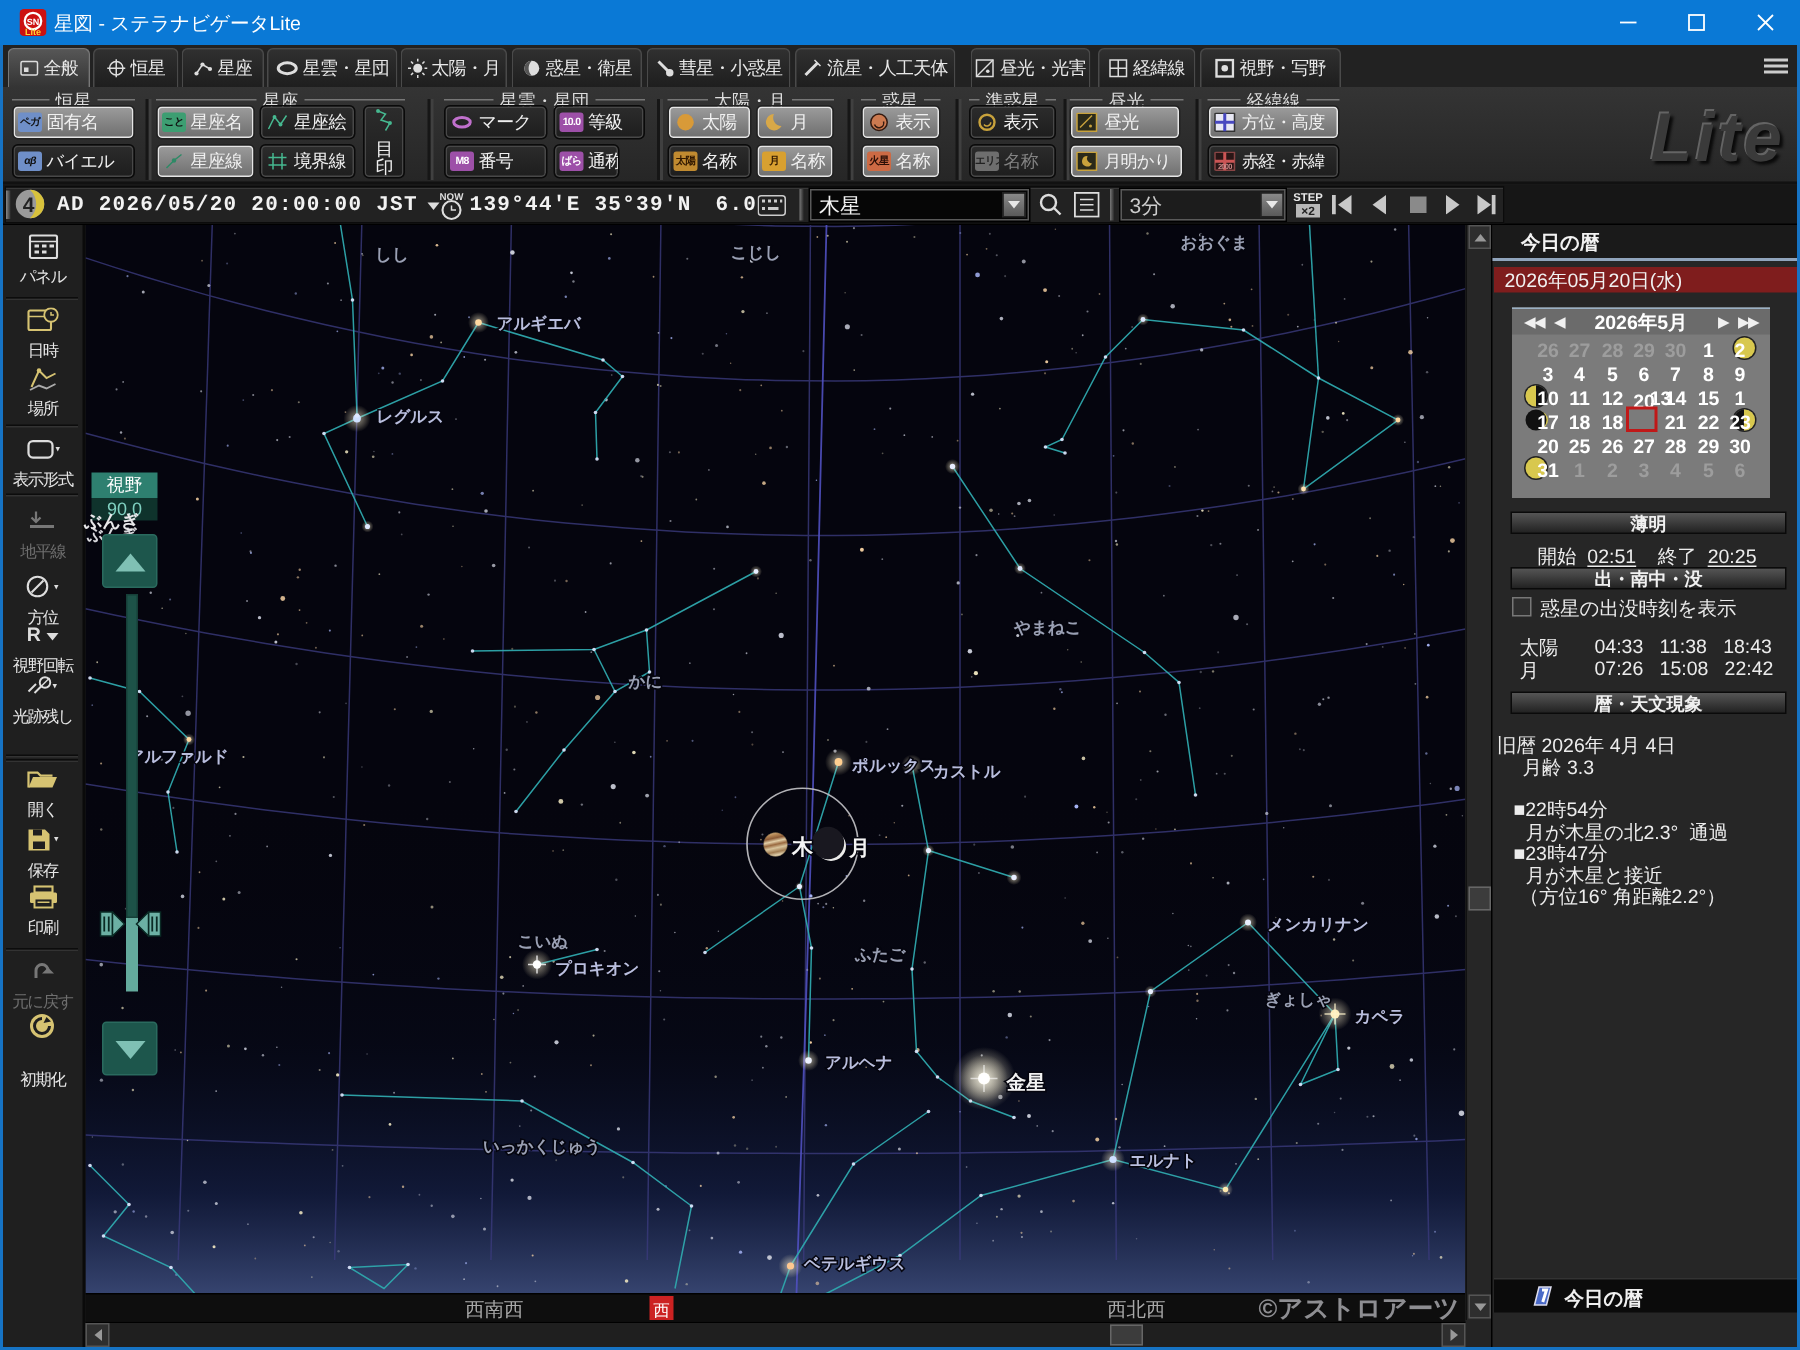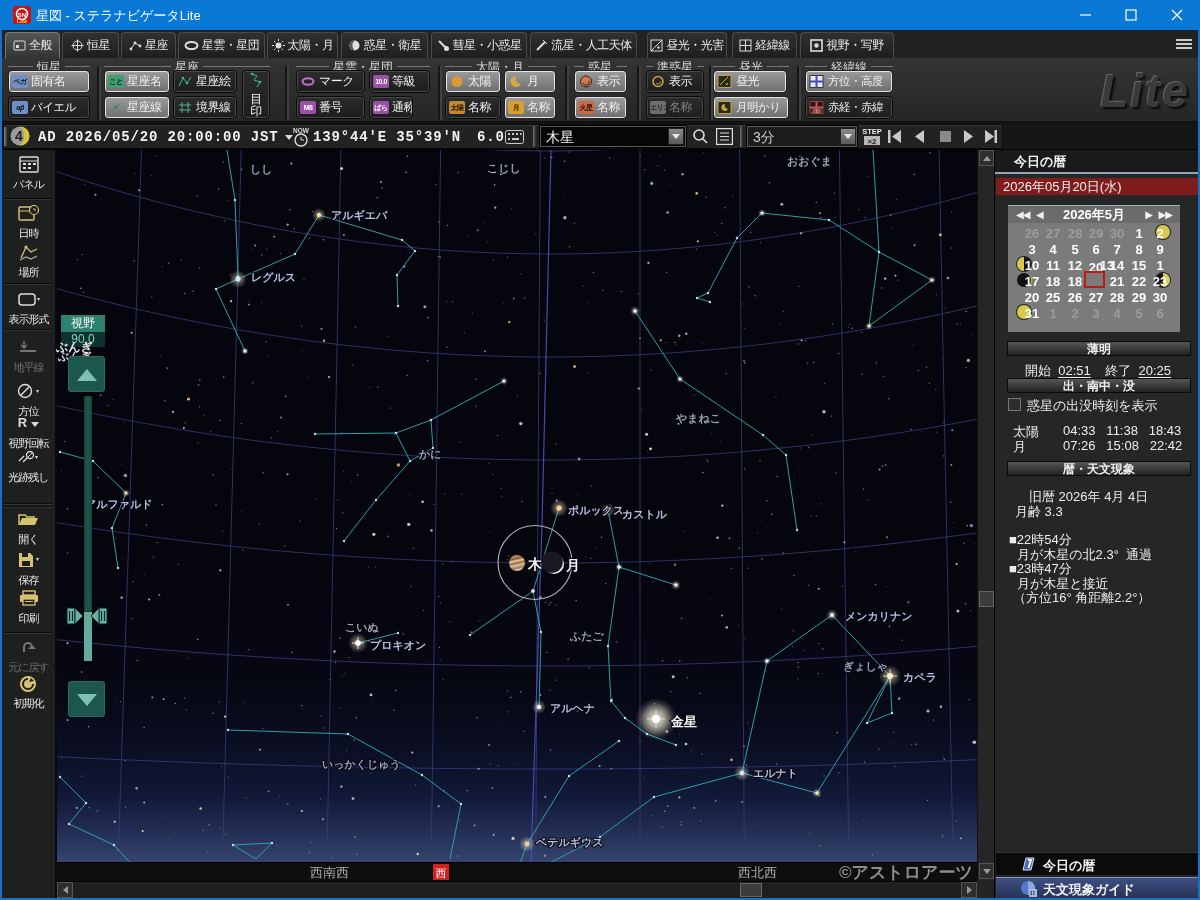--- a/index.html
+++ b/index.html
@@ -521,21 +521,21 @@
             <path d="M8,6l4,4l4,-4z" fill="#777" transform="rotate(180 12 8)"></path>
           </svg></div>
         <div style="margin-top:2px;letter-spacing:-1px">元に戻す</div>
       </div>
       <div class="sbi" style="top:525px">
         <div style="height:19px"><svg width="19" height="18">
             <circle cx="9" cy="9" r="8" fill="#d6c372"></circle>
             <path d="M9,4a5,5 0 1 0 5,5" fill="none" stroke="#1f1f1f" stroke-width="2"></path>
             <path d="M12,3l3,3l-5,1z" fill="#1f1f1f"></path>
           </svg></div>
-        <div style="margin-top:2px;letter-spacing:-1px">初期化</div>
+        <div style="margin-top:18px;letter-spacing:-1px">初期化</div>
       </div>
       <div class="sbsep" style="top:48px"></div>
       <div class="sbsep" style="top:133px"></div>
       <div class="sbsep" style="top:179px"></div>
       <div class="sbsep" style="top:353px"></div>
       <div class="sbsep" style="top:356px"></div>
       <div class="sbsep" style="top:482px"></div>
     </div>
 <svg width="920" height="748" viewBox="0 0 920 748" style="position:absolute;left:57px;top:150px;display:block">
       <defs>
@@ -1521,44 +1521,30 @@
       <div class="secbar" style="top:191px">薄明</div>
       <div class="rtxt" style="left:30px;top:212px">開始  <u>02:51</u>    終了  <u>20:25</u></div>
       <div class="secbar" style="top:228px">出・南中・没</div>
       <div id="chk" style="top:248px"></div>
       <div class="rtxt" style="left:32px;top:247px">惑星の出没時刻を表示</div>
       <div class="rtxt" style="left:18px;top:273px">太陽</div>
       <div class="rtxt" style="left:68px;top:273px">04:33&nbsp;&nbsp;&nbsp;11:38&nbsp;&nbsp;&nbsp;18:43</div>
       <div class="rtxt" style="left:18px;top:288px">月</div>
       <div class="rtxt" style="left:68px;top:288px">07:26&nbsp;&nbsp;&nbsp;15:08&nbsp;&nbsp;&nbsp;22:42</div>
       <div class="secbar" style="top:311px">暦・天文現象</div>
-      <div class="rtxt" style="left:34px;top:338px">旧暦 2026年 4月 4日</div>
+      <div class="rtxt" style="left:3px;top:338px">旧暦 2026年 4月 4日</div>
       <div class="rtxt" style="left:20px;top:353px">月齢 3.3</div>
       <div class="rtxt" style="left:14px;top:381px">■22時54分</div>
       <div class="rtxt" style="left:22px;top:396px">月が木星の北2.3°  通過</div>
       <div class="rtxt" style="left:14px;top:410px">■23時47分</div>
       <div class="rtxt" style="left:22px;top:425px">月が木星と接近</div>
       <div class="rtxt" style="left:18px;top:439px">（方位16° 角距離2.2°）</div>
       <div class="btab" style="top:702px;height:23px;background:#0b0b0b;border-top:1px solid #333">
         <svg style="position:absolute;left:24px;top:3px" width="17" height="17">
           <path d="M3,14L6,2h8L11,14Z" fill="#4a6ac8" stroke="#dde"></path>
           <path d="M8,4l3,0l-2.5,8" fill="none" stroke="#fff" stroke-width="2"></path>
         </svg>
         <span style="position:absolute;left:47px;top:4px">今日の暦</span>
       </div>
-      <div class="btab" style="top:727px;height:22px;background:linear-gradient(#3e4e82,#253254);border-top:1px solid #7f90c0">
-        <svg style="position:absolute;left:24px;top:2px" width="18" height="18">
-          <circle cx="8" cy="8" r="7" fill="#5577cc"></circle>
-          <path d="M8,1A7,7 0 0 1 8,15Z" fill="#88aadd"></path>
-          <rect x="9" y="9" width="8" height="8" fill="#aabbdd"></rect>
-          <g fill="#334">
-            <rect x="10.5" y="11" width="1.5" height="1.5"></rect>
-            <rect x="13" y="11" width="1.5" height="1.5"></rect>
-            <rect x="10.5" y="13.5" width="1.5" height="1.5"></rect>
-            <rect x="13" y="13.5" width="1.5" height="1.5"></rect>
-          </g>
-        </svg>
-        <span style="position:absolute;left:47px;top:3px">天文現象ガイド</span>
-      </div>
     </div>
 <div class="abs wb" style="left:0;top:30px;width:2px;height:868px"></div>
 <div class="abs wb" style="left:1198px;top:30px;width:2px;height:868px"></div>
 <div class="abs wb" style="left:0;top:898px;width:1200px;height:2px"></div>
 </div>
 </body></html>

